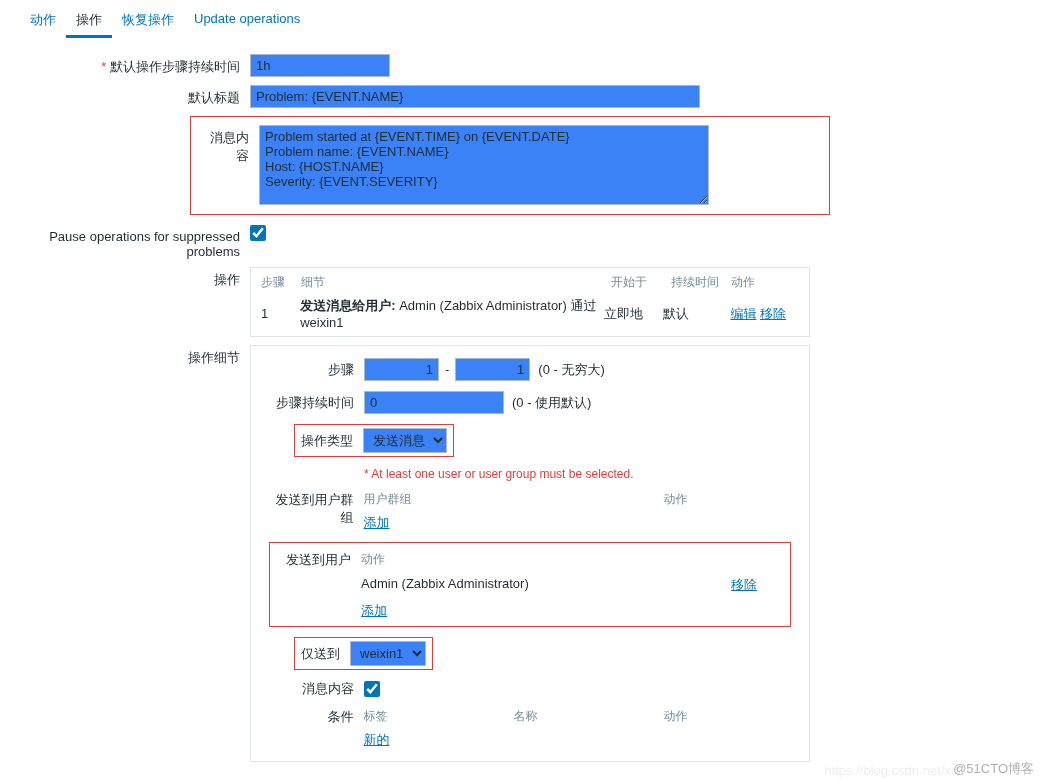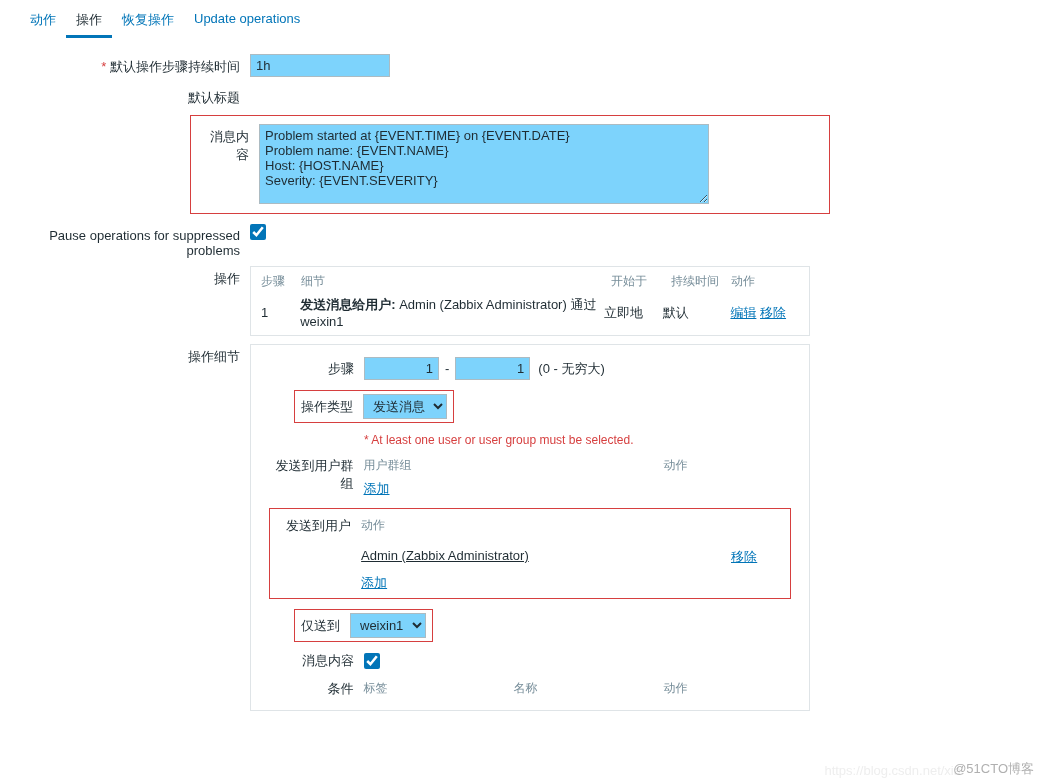--- a/index.html
+++ b/index.html
@@ -43,21 +43,21 @@
     .label .req { color: #d63f3f; }
     .field {
       flex: 1;
     }
     input[type="text"], textarea, select {
       border: 1px solid #acbbc2;
       padding: 3px 5px;
       font-family: inherit;
       font-size: 13px;
       color: #1f2c33;
-      background: #7dd3fc;
+      background: #3b82f6;
     }
     input[type="text"].small { width: 140px; }
     input[type="text"].wide { width: 450px; }
     textarea { width: 450px; height: 80px; resize: both; }
     input[type="checkbox"] {
       width: 16px;
       height: 16px;
       accent-color: #0275b8;
     }
     .red-box-section {
@@ -152,20 +152,23 @@
 
   <div class="row">
     <div class="label"><span class="req">* </span><span>默认操作步骤持续时间</span></div>
     <div class="field">
       <input type="text" class="small" value="1h" style="">
     </div>
   </div>
 
   <div class="row">
     <div class="label">默认标题</div>
+    <div class="field">
+      <input type="text" class="wide" value="Problem: {EVENT.NAME}" style="">
+    </div>
   </div>
 
   <div class="red-box-section" style="margin-left:170px; width:640px; margin-bottom:10px;">
     <div class="row" style="margin-bottom:0;">
       <div class="label" style="width:58px;">消息内容</div>
       <div class="field">
         <textarea style="">Problem started at {EVENT.TIME} on {EVENT.DATE}
 Problem name: {EVENT.NAME}
 Host: {HOST.NAME}
 Severity: {EVENT.SEVERITY}
@@ -214,20 +217,25 @@
       <div class="details-box">
 
         <div class="sub-row">
           <div class="sub-label">步骤</div>
           <input type="text" class="num" value="1" style="">
           <span style="margin:0 6px;">-</span>
           <input type="text" class="num" value="1" style="">
           <span class="hint">(0 - 无穷大)</span>
         </div>
 
+        <div class="sub-row">
+          <div class="sub-label">步骤持续时间</div>
+          <input type="text" style="width: 140px;" value="0">
+          <span class="hint">(0 - 使用默认)</span>
+        </div>
 
         <div class="sub-row">
           <div style="width:25px;"></div>
           <div class="red-box-inline">
             <span style="margin-right:10px;">操作类型</span>
             <select>
               <option>发送消息</option>
             </select>
           </div>
         </div>
@@ -248,21 +256,21 @@
           </div>
         </div>
 
         <div class="red-box-section" style="margin:4px 0 10px 0;">
           <div class="sub-row" style="align-items:flex-start; margin-bottom:0;">
             <div class="sub-label" style="width:83px;">发送到用户</div>
             <div class="inner-table">
               <div class="inner-header">
                 <div>动作</div>
               </div>
-              <div style="display:flex; margin-top:14px;text-decoration:underline;">
+              <div style="display:flex; margin-top:8px;">
                 <div style="width:370px;">Admin (Zabbix Administrator)</div>
                 <div><span class="link">移除</span></div>
               </div>
               <div style="margin-top:8px;"><span class="link">添加</span></div>
             </div>
           </div>
         </div>
 
         <div class="sub-row">
           <div style="width:25px;"></div>
@@ -280,20 +288,21 @@
         </div>
 
         <div class="sub-row" style="align-items:flex-start; margin-bottom:0;">
           <div class="sub-label">条件</div>
           <div class="cond-table">
             <div class="cond-header">
               <div style="width:150px;">标签</div>
               <div style="width:150px;">名称</div>
               <div>动作</div>
             </div>
+            <div style="margin-top:6px;"><span class="link">新的</span></div>
           </div>
         </div>
 
       </div>
     </div>
   </div>
 
 </div>
 
 <div class="watermark-faint">https://blog.csdn.net/xia</div>

